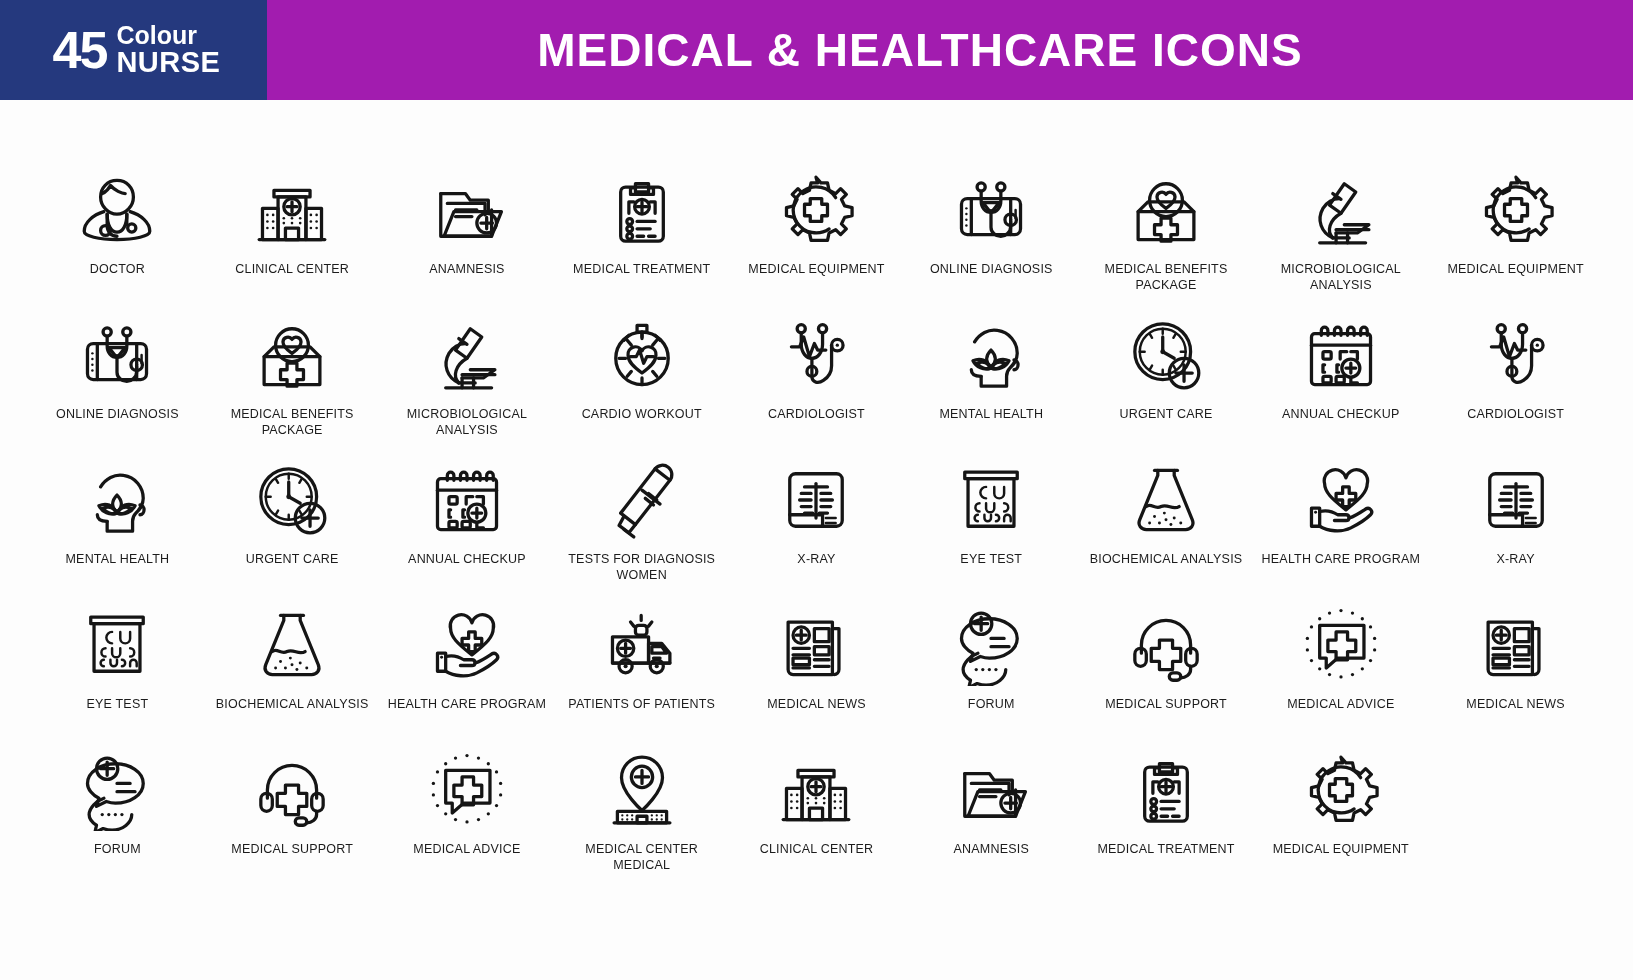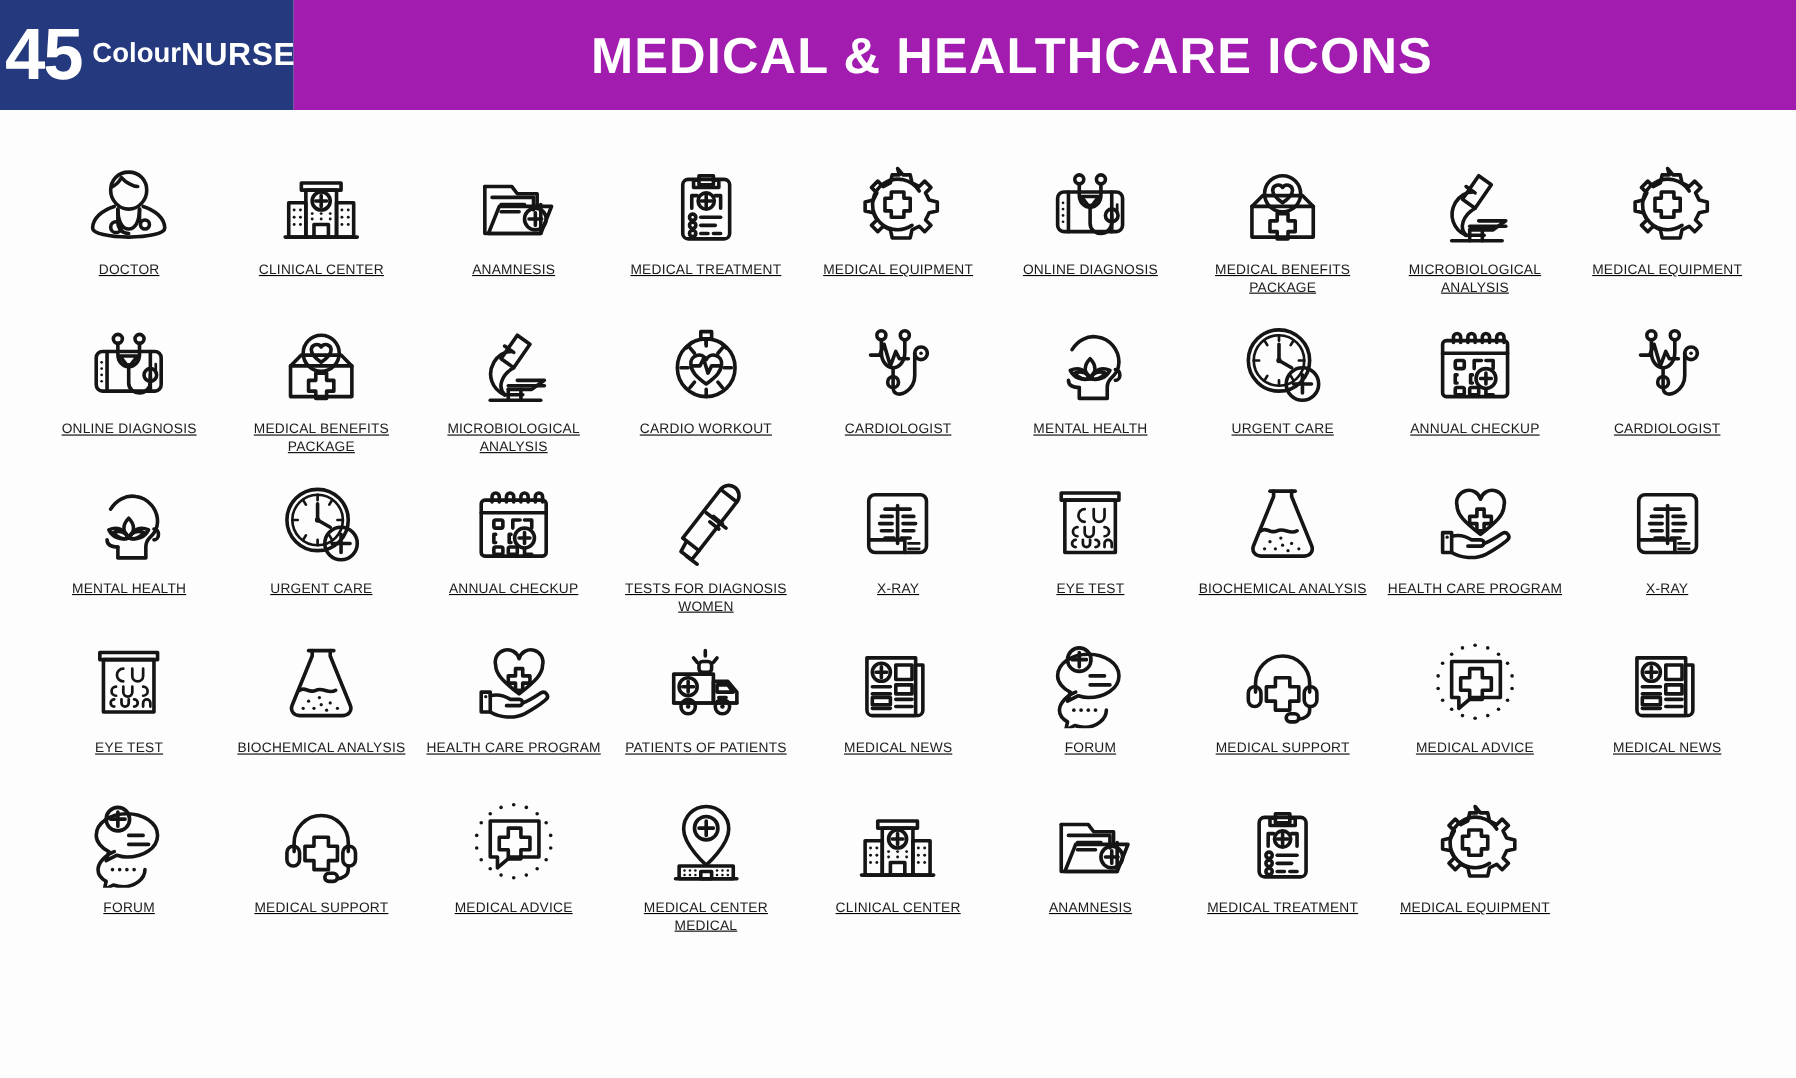--- a/index.html
+++ b/index.html
@@ -28,27 +28,28 @@
     width: 267px;
     background: #25397e;
     display: flex;
     align-items: center;
     justify-content: center;
     gap: 10px;
     padding-left: 6px;
   }
   .badge-number {
     color: #ffffff;
-    font-size: 66px;
+    font-size: 52px;
     font-weight: bold;
     line-height: 0.9;
     letter-spacing: -2px;
   }
   .badge-words {
     display: flex;
+    flex-direction: column;
     line-height: 1.0;
   }
   .badge-colour {
     color: #ffffff;
     font-size: 25px;
     font-weight: bold;
   }
   .badge-icons {
     color: #ffffff;
     font-size: 29px;
@@ -67,23 +68,22 @@
     font-size: 46px;
     font-weight: bold;
     letter-spacing: 1px;
     padding-right: 60px;
   }
 
   
   .grid {
     display: grid;
     grid-template-columns: repeat(9, 1fr);
-    padding: 40px 30px 20px 30px;
+    padding: 64px 30px 20px 30px;
     row-gap: 0px;
-    text-decoration: underline;
   }
   .cell {
     height: 145px;
     display: flex;
     flex-direction: column;
     align-items: center;
     justify-content: flex-start;
   }
   .icon-box {
     width: 92px;

